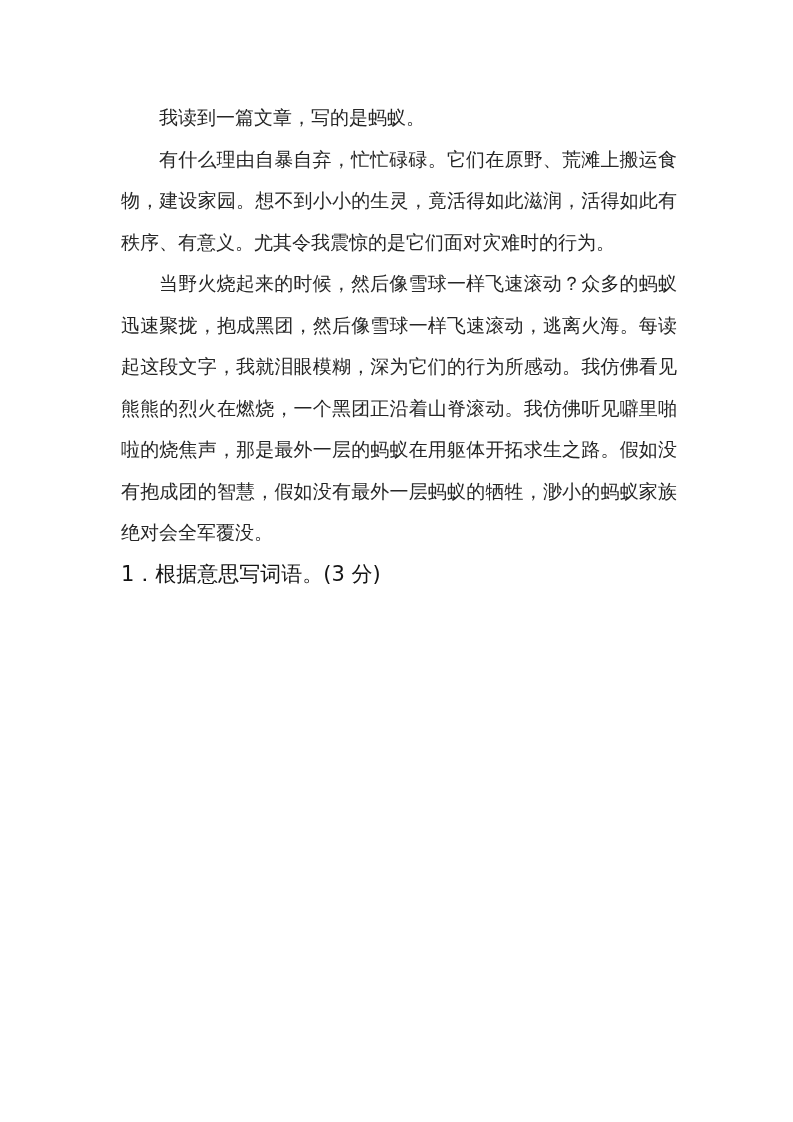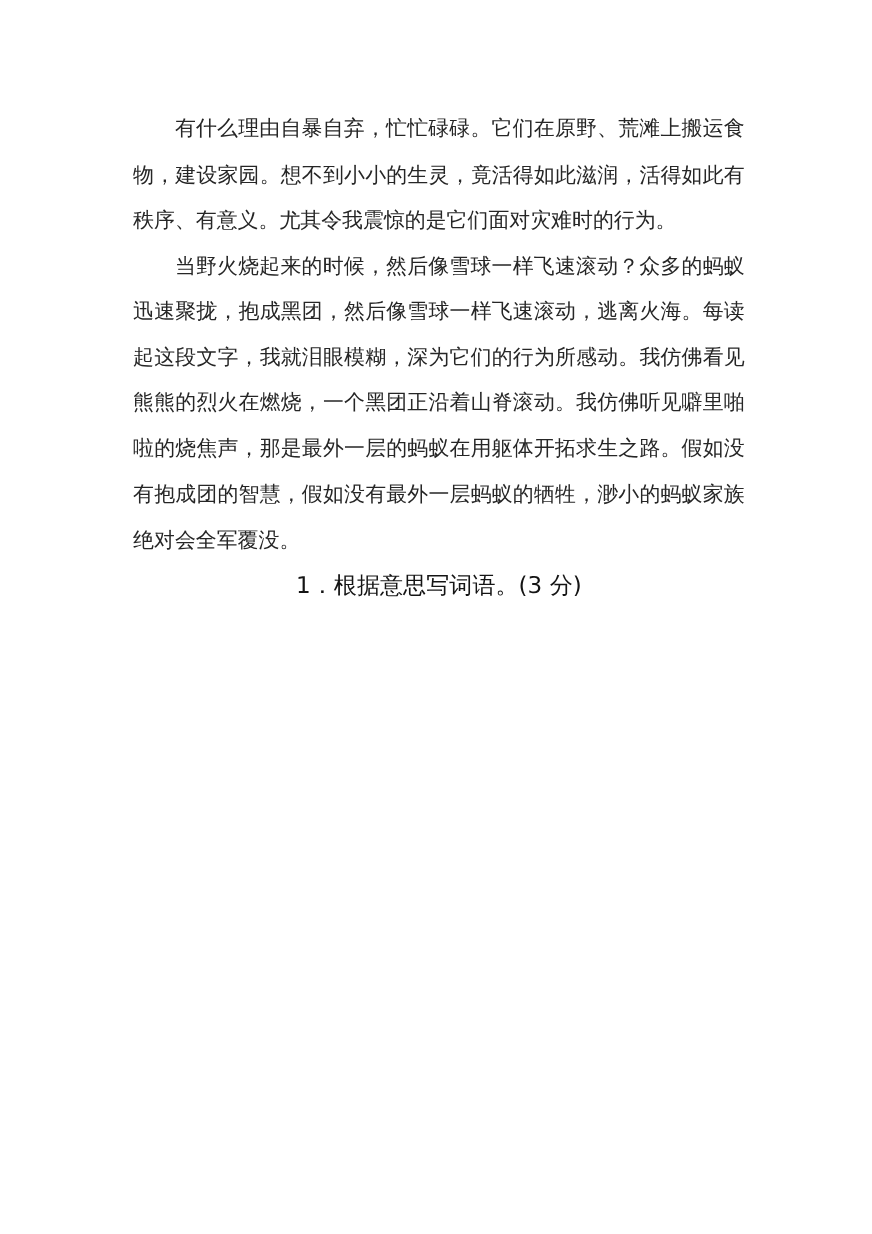--- a/index.html
+++ b/index.html
@@ -32,35 +32,36 @@
     color: #262626;
     text-align: justify;
   }
   
   .questions p {
     margin: 0;
     font-family: "DejaVu Sans", "Liberation Sans", sans-serif;
     font-size: 21px;
     line-height: 41.5px;
     color: #141414;
-    text-align: center;
+    text-align: left;
   }
   .answer-blank {
     display: inline-block;
     width: 88px;
     height: 1px;
   }
 </style>
 </head>
 <body>
 
 <div class="sheet">
   <div class="content">
 
     <div class="passage">
+      <p>我读到一篇文章，写的是蚂蚁。</p>
       <p>有什么理由自暴自弃，忙忙碌碌。它们在原野、荒滩上搬运食物，建设家园。想不到小小的生灵，竟活得如此滋润，活得如此有秩序、有意义。尤其令我震惊的是它们面对灾难时的行为。</p>
       <p>当野火烧起来的时候，然后像雪球一样飞速滚动？众多的蚂蚁迅速聚拢，抱成黑团，然后像雪球一样飞速滚动，逃离火海。每读起这段文字，我就泪眼模糊，深为它们的行为所感动。我仿佛看见熊熊的烈火在燃烧，一个黑团正沿着山脊滚动。我仿佛听见噼里啪啦的烧焦声，那是最外一层的蚂蚁在用躯体开拓求生之路。假如没有抱成团的智慧，假如没有最外一层蚂蚁的牺牲，渺小的蚂蚁家族绝对会全军覆没。</p>
     </div>
 
     <div class="questions">
       <p>1．根据意思写词语。(3 分)</p>
     </div>
 
   </div>
 </div>

